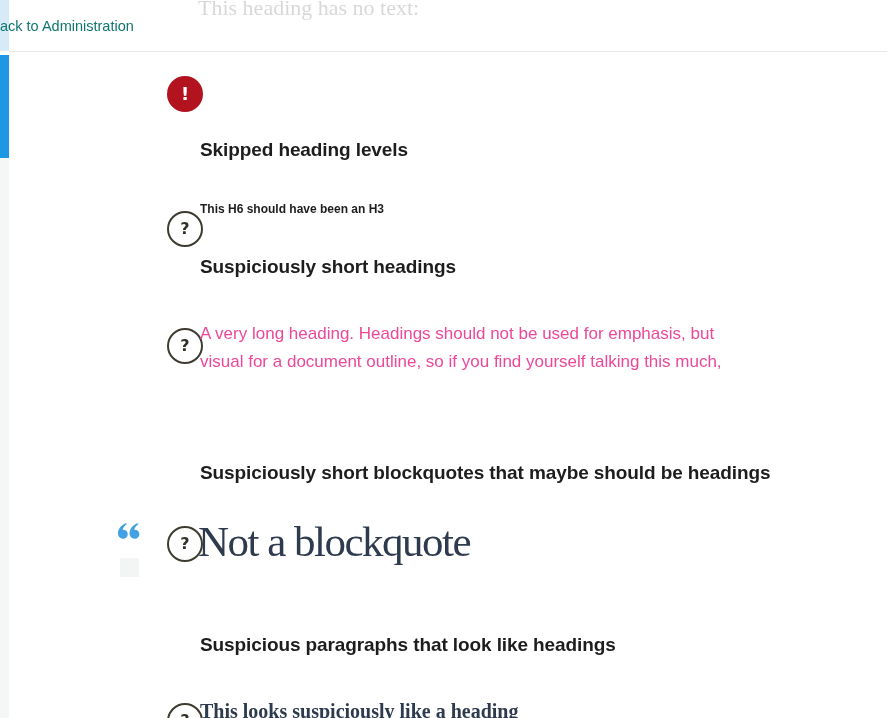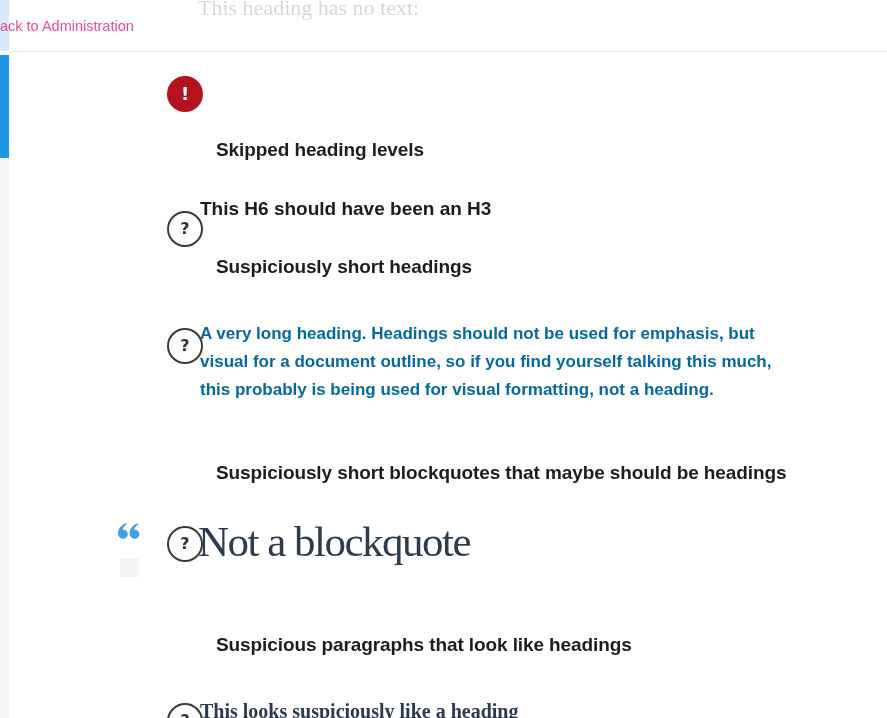--- a/index.html
+++ b/index.html
@@ -12,21 +12,21 @@
   }
 
   
   .corner-block { position:absolute; left:0; top:0; width:9px; height:51px; background:#d7eaf8; }
   .accent-bar   { position:absolute; left:0; top:55px; width:9px; height:103px; background:#1e97e4; }
   .gutter-strip { position:absolute; left:0; top:158px; width:9px; height:560px; background:#f5f6f6; }
 
   
   .back-link {
     position:absolute; left:0; top:18px;
-    font-size:14.5px; color:#ec4899; text-decoration:none;
+    font-size:14.5px; color:#0f766e; text-decoration:none;
     white-space:nowrap; cursor:pointer;
   }
   .divider { position:absolute; left:9px; right:0; top:51px; height:1px; background:#e7e7e7; }
 
   
   .ghost-heading {
     position:absolute; left:198px; top:-6px;
     font-family:"Liberation Serif", serif;
     font-size:22px; line-height:28px; color:#d8d8d8; white-space:nowrap;
   }
@@ -52,30 +52,30 @@
     width:100%; height:100%; border-radius:50%;
     border:2px solid #3e3c31;
     display:flex; align-items:center; justify-content:center;
     color:#323027; font-weight:800; font-size:16px; line-height:1;
   }
 
   
   .h-sans {
     position:absolute; left:200px;
     font-weight:700; color:#1d1d1d; font-size:19px; line-height:22px;
-    letter-spacing:-0.1px; white-space:nowrap;margin-left:16px;
+    letter-spacing:-0.1px; white-space:nowrap;
   }
   .h-sans-small {
     position:absolute; left:200px;
-    font-weight:700; color:#1d1d1d; font-size:19px; line-height:18px;
+    font-weight:700; color:#1d1d1d; font-size:12px; line-height:18px;
     white-space:nowrap;
   }
   .p-bold {
     position:absolute; left:200px; width:580px;
-    font-weight:700; color:#0369a1; font-size:17px; line-height:28px;
+    font-weight:400; color:#ec4899; font-size:17px; line-height:28px;
   }
 
   
   .h-serif-big {
     position:absolute; left:198px;
     font-family:"Liberation Serif", serif;
     font-size:43px; line-height:50px; letter-spacing:-1.5px;
     font-weight:400; color:#2e3b4e; white-space:nowrap;
   }
   .h-serif-small {
@@ -121,21 +121,20 @@
 
   <div class="h-sans" style="top:256px;">Suspiciously short headings</div>
 
   <button class="flag flag-question" style="left:167px; top:328px;">
     <span class="ring">?</span>
   </button>
 
   <div class="p-bold" style="top:320px;">
     <div>A very long heading. Headings should not be used for emphasis, but</div>
     <div>visual for a document outline, so if you find yourself talking this much,</div>
-    <div>this probably is being used for visual formatting, not a heading.</div>
   </div>
 
   <div class="h-sans" style="top:462px;">Suspiciously short blockquotes that maybe should be headings</div>
 
   <div class="quote-icon">
     <svg width="24" height="21" viewBox="0 0 29 21">
       <path fill="#42a1e3" d="M11.3,0.6 C5.9,3.2 2.4,7.8 2.4,12.6 c0,3.8 2.6,6.6 6.1,6.6 c3.2,0 5.7,-2.4 5.7,-5.5 c0,-3.1 -2.3,-5.3 -5.4,-5.3 c-0.3,0 -0.6,0 -0.9,0.1 c0.9,-3 2.9,-5.6 5.6,-7.1 Z"></path>
       <path fill="#42a1e3" d="M25.3,0.6 C19.9,3.2 16.4,7.8 16.4,12.6 c0,3.8 2.6,6.6 6.1,6.6 c3.2,0 5.7,-2.4 5.7,-5.5 c0,-3.1 -2.3,-5.3 -5.4,-5.3 c-0.3,0 -0.6,0 -0.9,0.1 c0.9,-3 2.9,-5.6 5.6,-7.1 Z"></path>
     </svg>
   </div>

